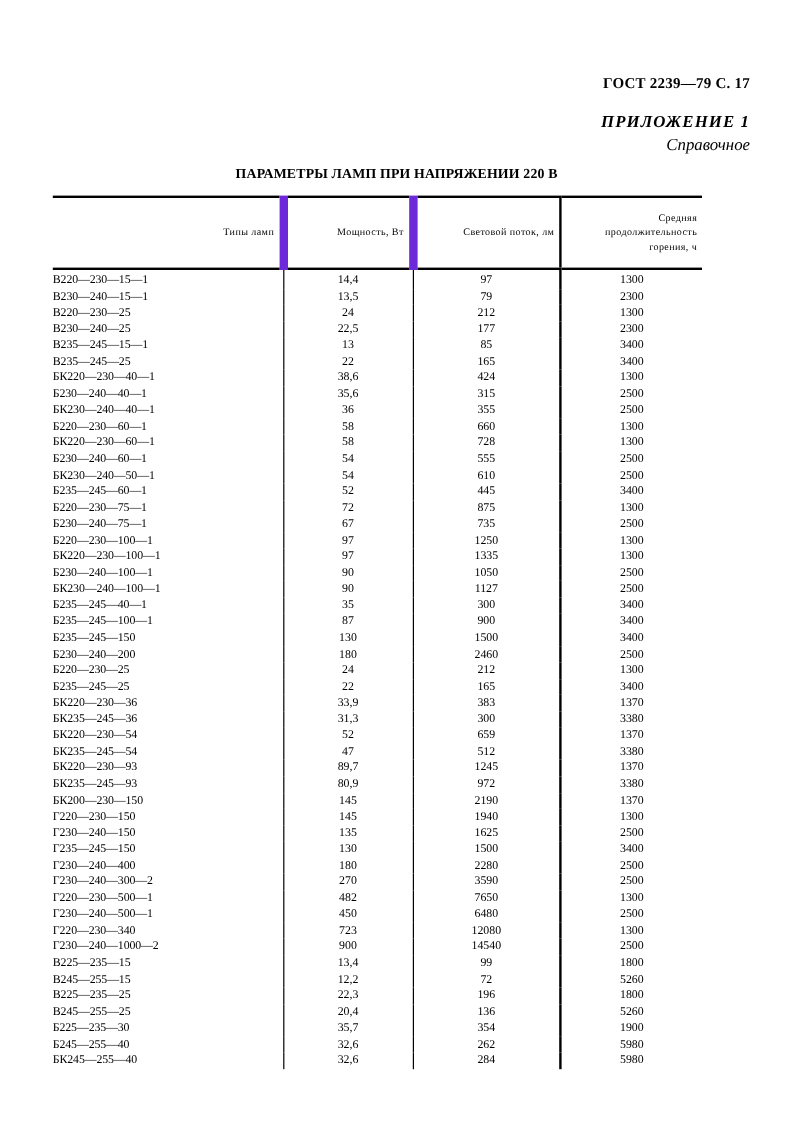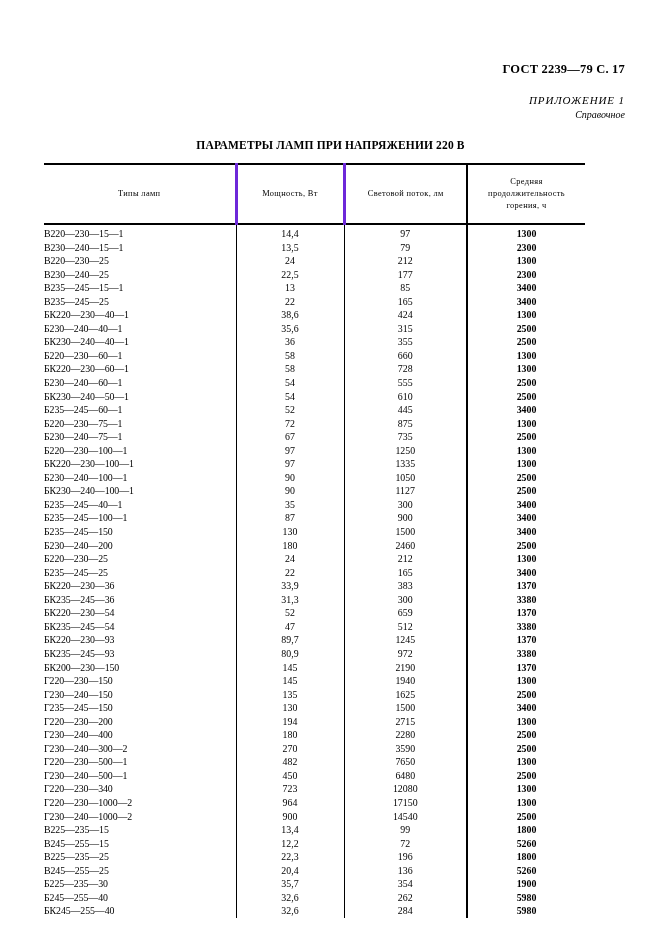--- a/index.html
+++ b/index.html
@@ -37,28 +37,28 @@
 
   
   .appendix-block {
     position: absolute;
     top: 94px;
     right: 36px;
     text-align: right;
     line-height: 1.25;
   }
   .appendix-title {
-    font-size: 11px;
+    font-size: 14px;
     font-style: italic;
-    font-weight: normal;
+    font-weight: bold;
     letter-spacing: 0.9px;
     white-space: nowrap;
   }
   .appendix-sub {
-    font-size: 10px;
+    font-size: 14px;
     font-style: italic;
     white-space: nowrap;
     margin-top: 1px;
   }
 
   
   .table-title {
     position: absolute;
     top: 139px;
     left: 0;
@@ -87,44 +87,44 @@
   table.params col.c-type  { width: 192px; }
   table.params col.c-power { width: 108px; }
   table.params col.c-flux  { width: 123px; }
   table.params col.c-life  { width: 118px; }
 
   
   table.params thead th {
     font-weight: normal;
     font-size: 8.4px;
     letter-spacing: 0.35px;
-    text-align: center;
+    text-align: right;
     vertical-align: middle;
     padding: 7px 4px 7px 4px;
     height: 44px;
     border-top: 2.2px solid #000;
     border-bottom: 2.2px solid #000;
     line-height: 1.45;
     margin-left: 28px;
   }
-  table.params thead th.sep-thin { border-left: 3px solid #6d28d9; }
+  table.params thead th.sep-thin { border-left: 7px solid #6d28d9; }
   table.params thead th.sep-thick { border-left: 2.2px solid #000; }
 
   
   table.params tbody td {
     padding: 0;
     height: 13.55px;
     line-height: 13.55px;
     font-size: 9.9px;
     vertical-align: middle;
     white-space: nowrap;
   }
   table.params tbody tr:first-child td { padding-top: 2px; }
   table.params tbody td.sep-thin { border-left: 1px solid #000; }
-  table.params tbody td.sep-thick { border-left: 2.2px solid #000; font-weight: bold; }
+  table.params tbody td.sep-thick { border-left: 2.2px solid #000; }
 
   td.cell-type {
     text-align: left;
     padding-left: 18px;
     letter-spacing: -0.1px;
     margin-top: 38px;
   }
   td.cell-power {
     text-align: center;
     padding-right: 18px;
@@ -379,26 +379,20 @@
             <td class="cell-flux sep-thin">1625</td>
             <td class="cell-life sep-thick">2500</td>
           </tr>
           <tr>
             <td class="cell-type">Г235—245—150</td>
             <td class="cell-power sep-thin">130</td>
             <td class="cell-flux sep-thin">1500</td>
             <td class="cell-life sep-thick">3400</td>
           </tr>
           <tr>
-            <td class="cell-type">Г220—230—200</td>
-            <td class="cell-power sep-thin">194</td>
-            <td class="cell-flux sep-thin">2715</td>
-            <td class="cell-life sep-thick">1300</td>
-          </tr>
-          <tr>
             <td class="cell-type">Г230—240—400</td>
             <td class="cell-power sep-thin">180</td>
             <td class="cell-flux sep-thin">2280</td>
             <td class="cell-life sep-thick">2500</td>
           </tr>
           <tr>
             <td class="cell-type">Г230—240—300—2</td>
             <td class="cell-power sep-thin">270</td>
             <td class="cell-flux sep-thin">3590</td>
             <td class="cell-life sep-thick">2500</td>
@@ -412,26 +406,20 @@
           <tr>
             <td class="cell-type">Г230—240—500—1</td>
             <td class="cell-power sep-thin">450</td>
             <td class="cell-flux sep-thin">6480</td>
             <td class="cell-life sep-thick">2500</td>
           </tr>
           <tr>
             <td class="cell-type">Г220—230—340</td>
             <td class="cell-power sep-thin">723</td>
             <td class="cell-flux sep-thin">12080</td>
-            <td class="cell-life sep-thick">1300</td>
-          </tr>
-          <tr>
-            <td class="cell-type">Г220—230—1000—2</td>
-            <td class="cell-power sep-thin">964</td>
-            <td class="cell-flux sep-thin">17150</td>
             <td class="cell-life sep-thick">1300</td>
           </tr>
           <tr>
             <td class="cell-type">Г230—240—1000—2</td>
             <td class="cell-power sep-thin">900</td>
             <td class="cell-flux sep-thin">14540</td>
             <td class="cell-life sep-thick">2500</td>
           </tr>
           <tr>
             <td class="cell-type">В225—235—15</td>

